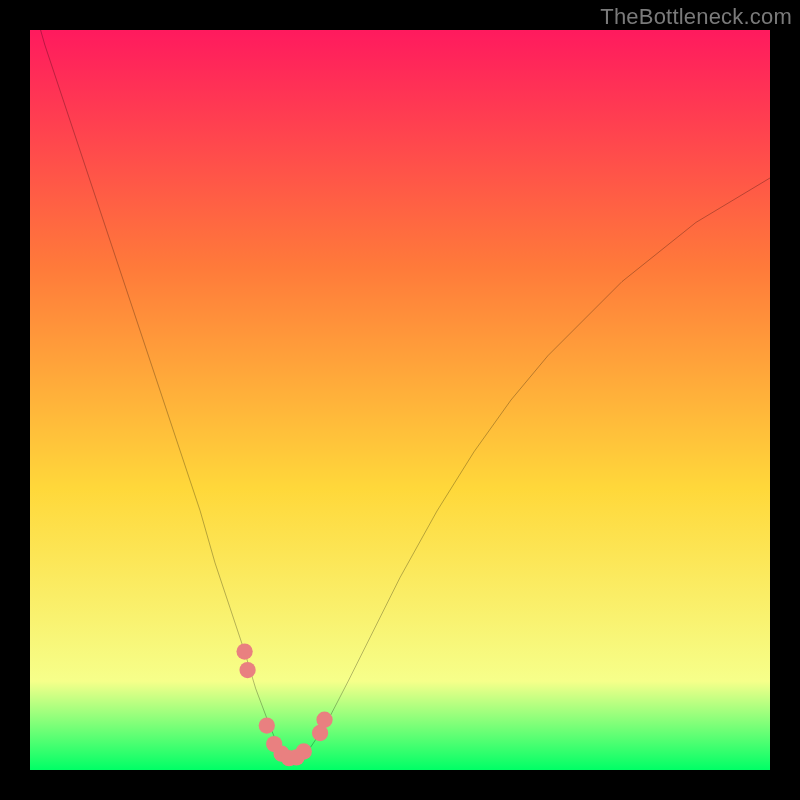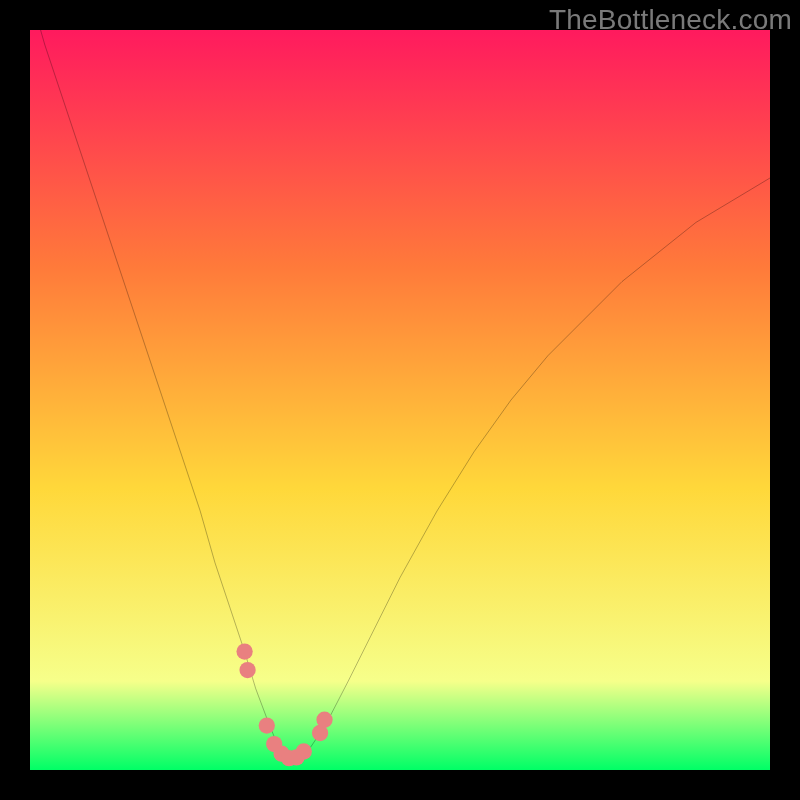--- a/index.html
+++ b/index.html
@@ -10,21 +10,21 @@
     background: #000;
     position: relative;
     font-family: Arial, Helvetica, sans-serif;
     overflow: hidden;
   }
   .watermark {
     position: absolute;
     top: 4px;
     right: 8px;
     color: #7a7a7a;
-    font-size: 28px;
+    font-size: 22px;
     font-weight: 500;
     z-index: 10;
     letter-spacing: 0.2px;
   }
   .plot-area {
     position: absolute;
     left: 30px;
     top: 30px;
     width: 740px;
     height: 740px;

